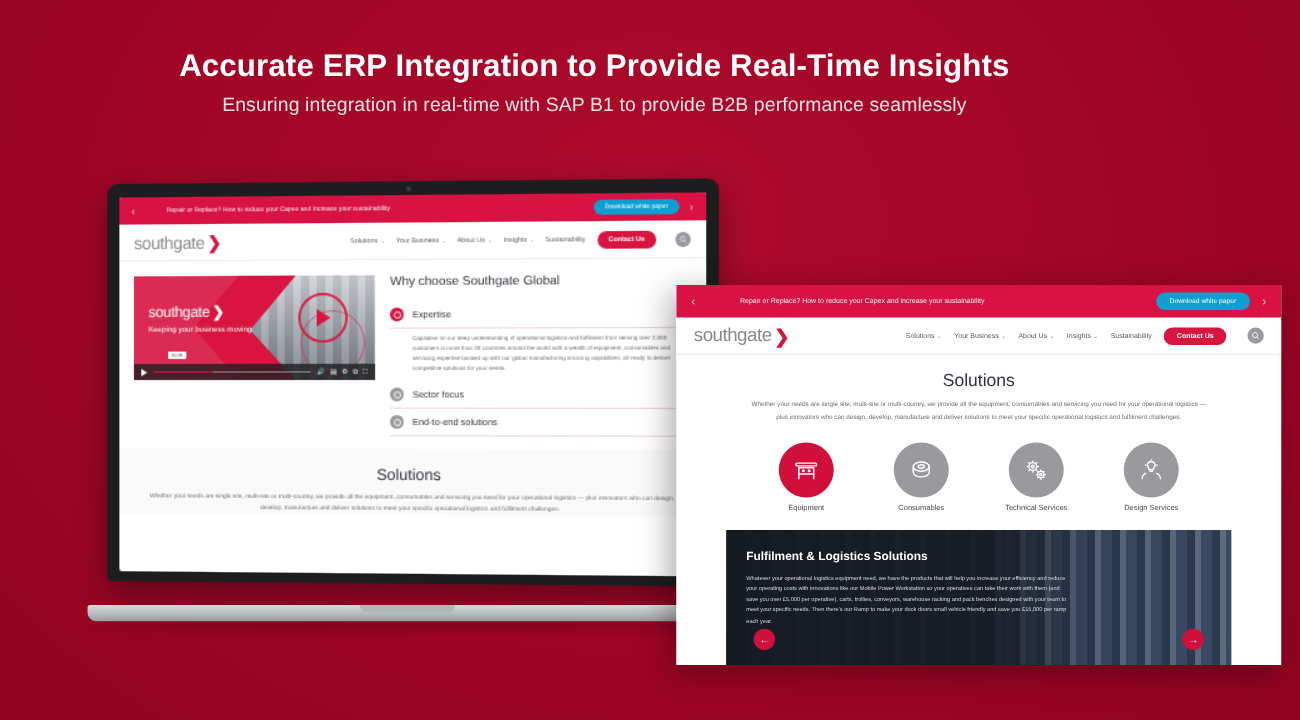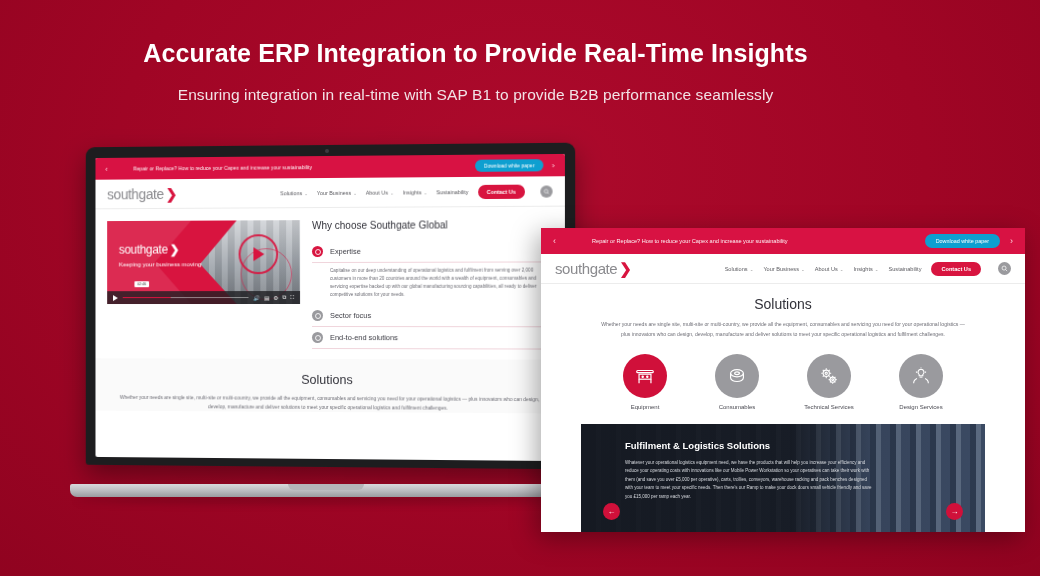--- a/index.html
+++ b/index.html
@@ -14,21 +14,21 @@
   }
 
   
   .headline-wrap { position: absolute; top: 38px; left: 0; width: 951px; text-align: center; }
   .headline {
     color: #ffffff; font-size: 25px; font-weight: bold;
     letter-spacing: .1px; line-height: 1.2;
   }
   .subhead {
     color: #f2e2e6; font-size: 15.5px; font-weight: 400;
-    margin-top: 18px; letter-spacing: .1px;
+    margin-top: 8px; letter-spacing: .1px;
   }
 
   
   .laptop { position: absolute; left: 70px; top: 145px; width: 512px; height: 360px; }
   .lid {
     position: absolute; left: 12px; top: 0; width: 490px; height: 322px;
     background: #1d1d1f;
     border-radius: 9px 9px 3px 3px;
     padding: 11px 10px 8px 10px;
     box-shadow: 0 10px 26px rgba(0,0,0,.38);
@@ -202,21 +202,21 @@
     margin: 14px 40px 0 40px; height: 120px; position: relative; overflow: hidden;
     background: linear-gradient(125deg, #3c4450 0%, #2b323c 35%, #1f2530 100%);
   }
   .feature-photo {
     position: absolute; inset: 0;
     background:
       linear-gradient(90deg, rgba(20,24,32,.96) 0%, rgba(20,24,32,.9) 52%, rgba(20,24,32,.12) 72%, rgba(20,24,32,0) 100%),
       repeating-linear-gradient(90deg, #3b4a63 0 9px, #2d3a4f 9px 15px, #5b6a80 15px 20px),
       linear-gradient(180deg, #8e959e 0%, #4e5764 48%, #262c36 100%);
   }
-  .feature-inner { position: relative; padding: 16px 16px 0 28px; width: 72%; margin-left: 16px; }
+  .feature-inner { position: relative; padding: 16px 16px 0 16px; width: 72%; }
   .feature-title { color: #fff; font-size: 9.5px; font-weight: 600; }
   .feature-text { color: #d8dbe0; font-size: 4.5px; line-height: 1.9; margin-top: 8px; }
 
   .car-arrow {
     position: absolute; width: 17px; height: 17px; border-radius: 50%;
     background: #d0103a; color: #fff; display: flex; align-items: center;
     justify-content: center; font-size: 8px; bottom: 12px;
   }
   .car-left { left: 62px; }
   .car-right { right: 62px; }

